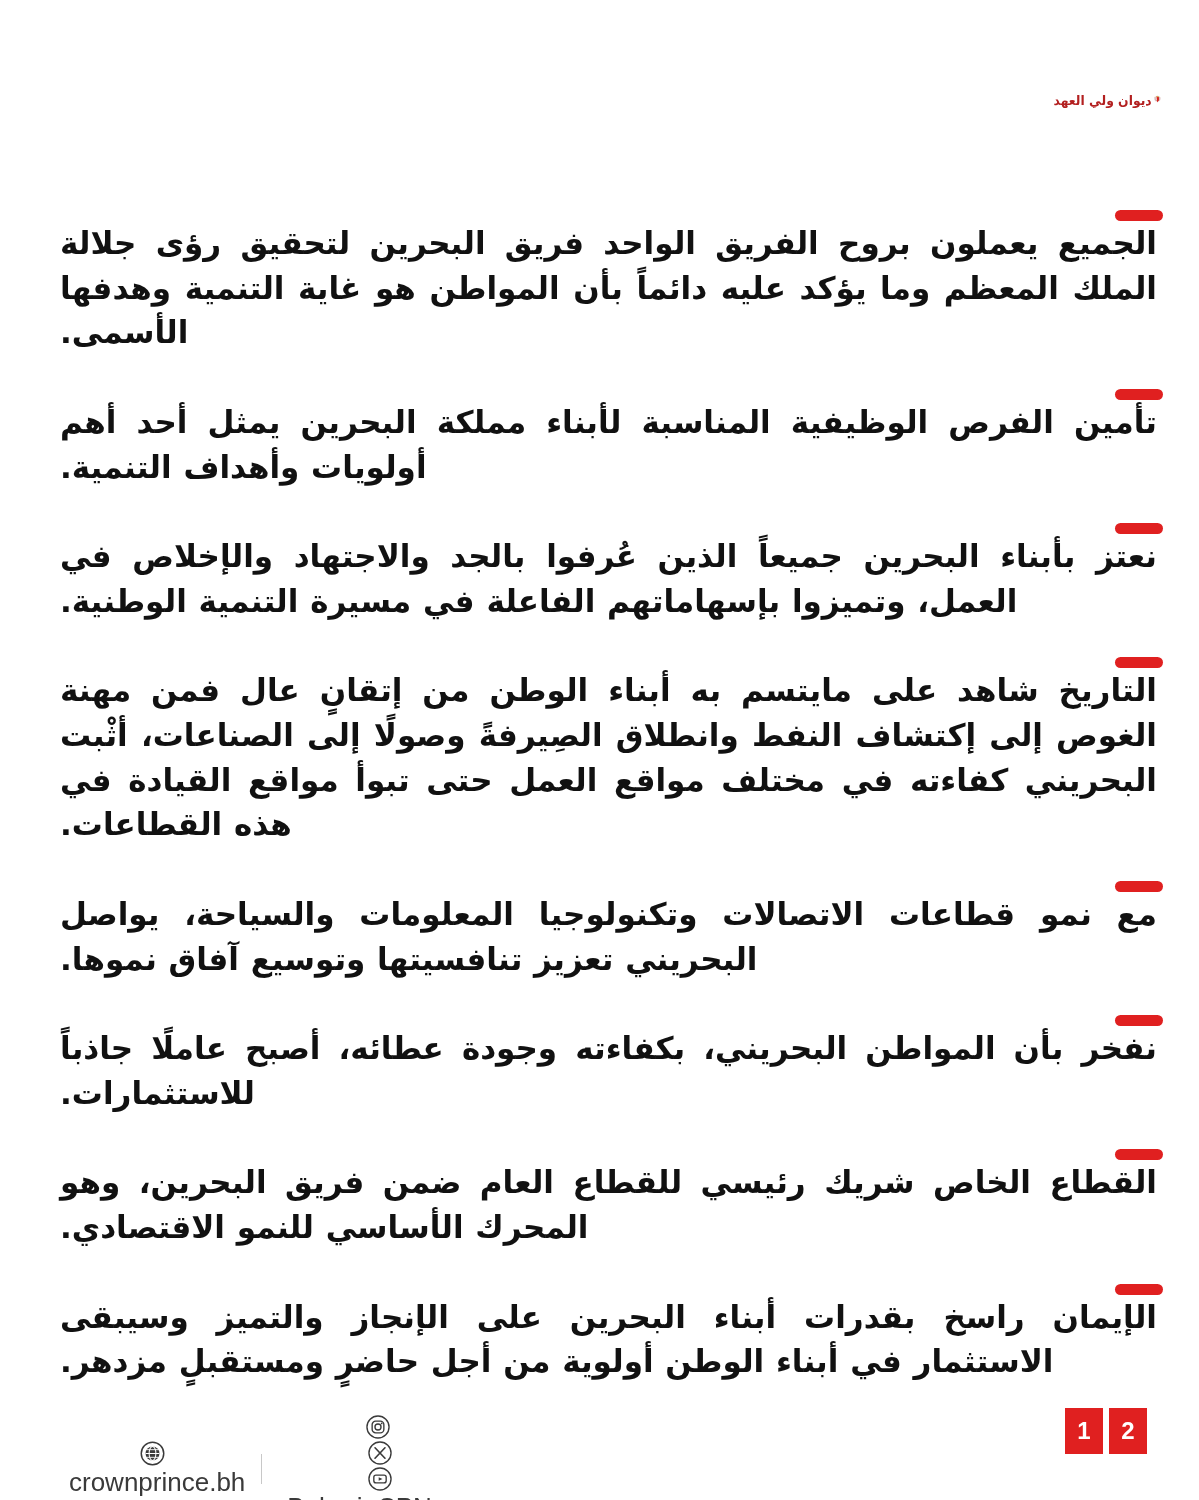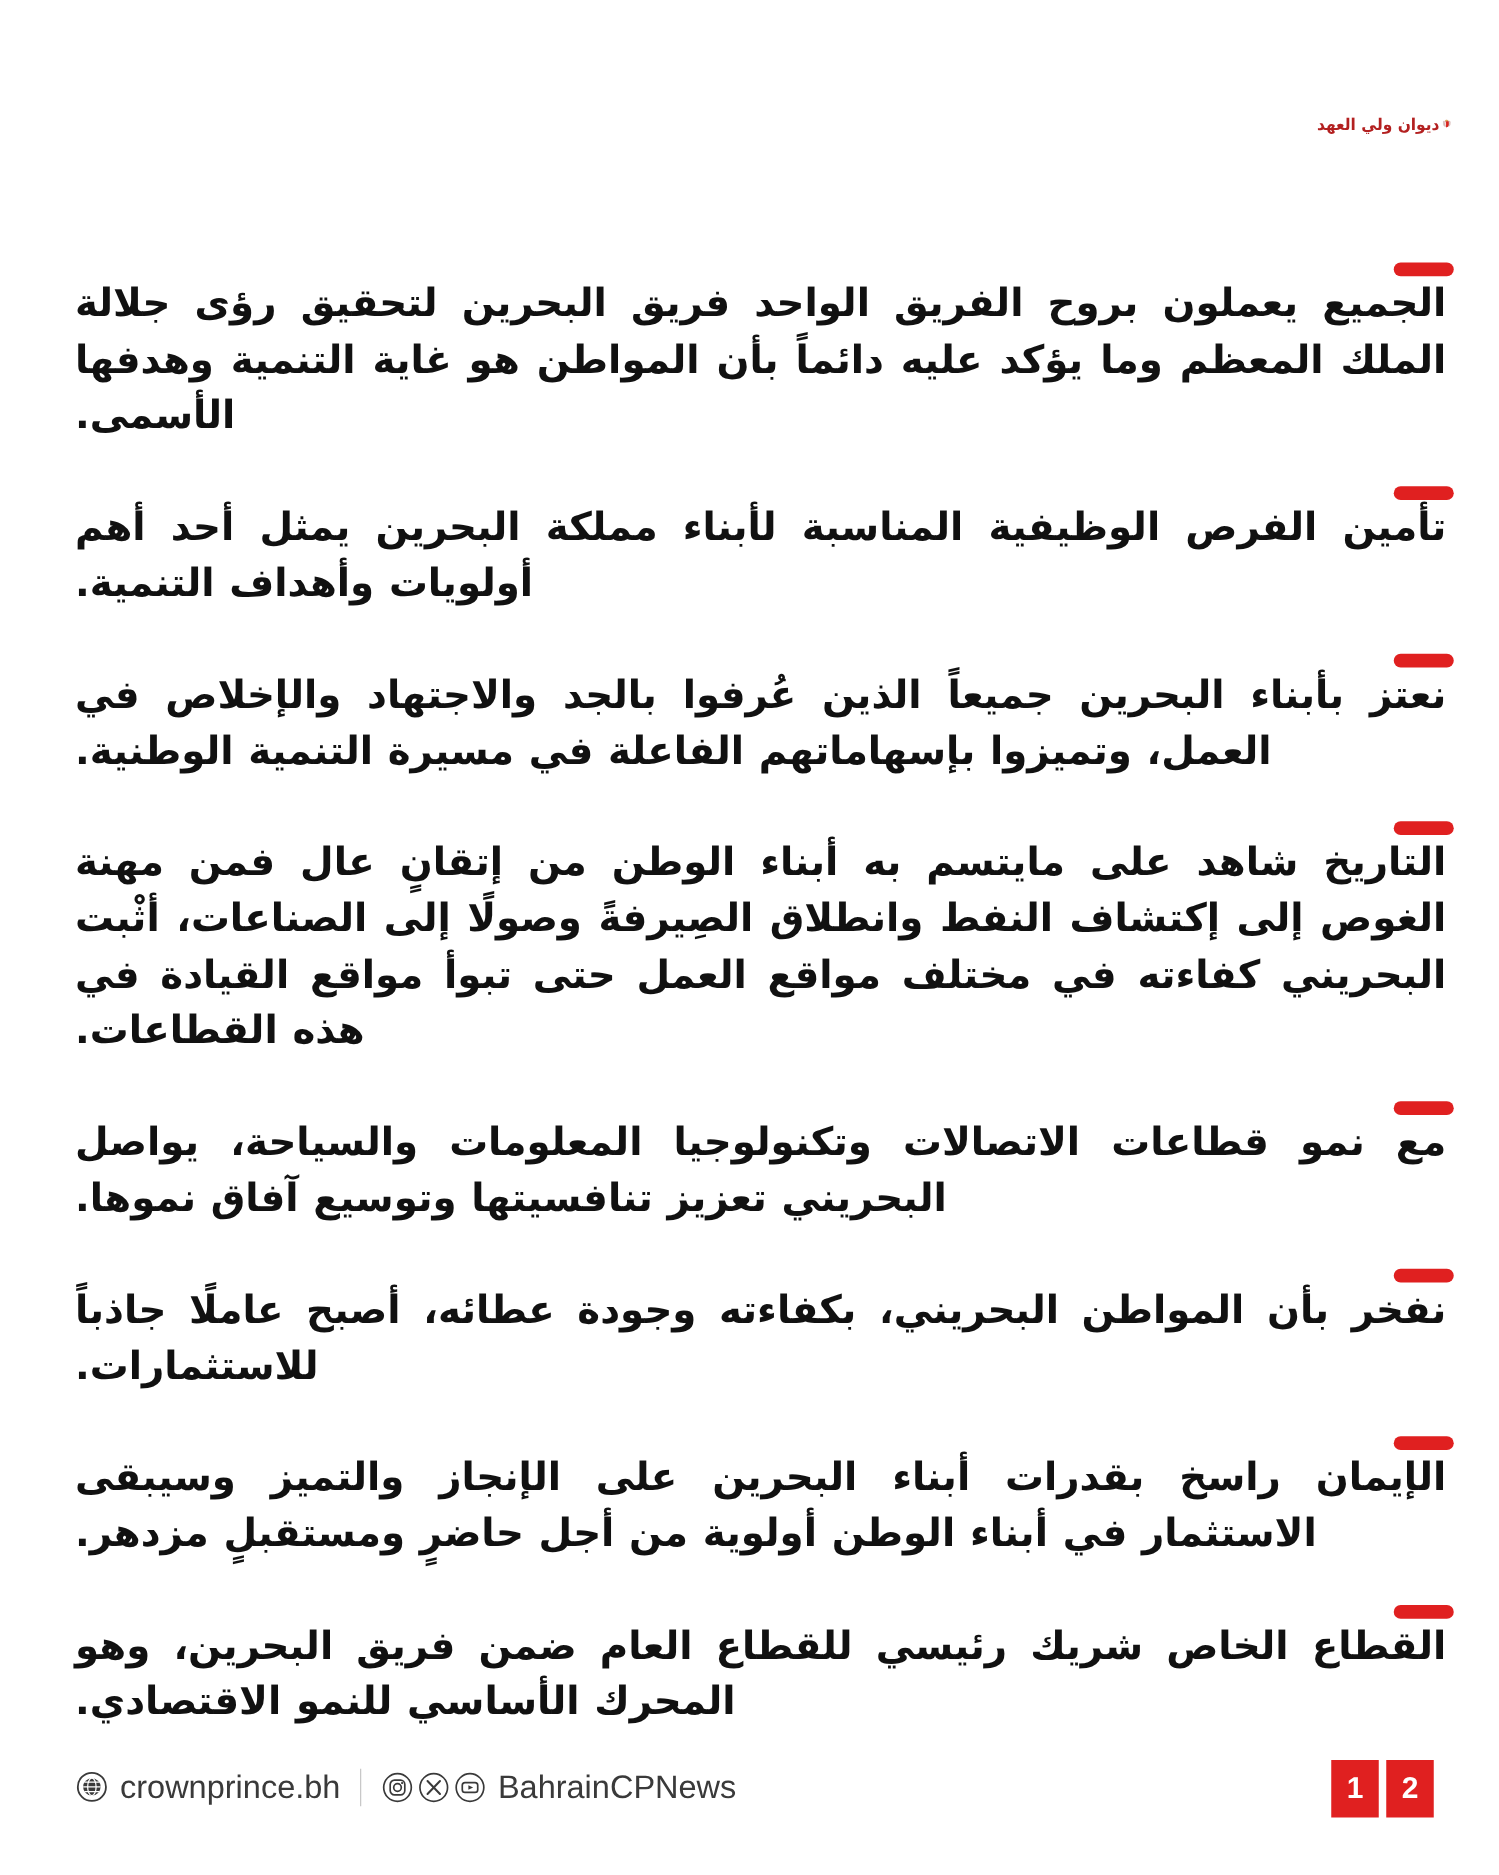--- a/index.html
+++ b/index.html
@@ -114,21 +114,21 @@
     display: flex;
     flex-direction: row;
     align-items: center;
     direction: ltr;
     color: #3a3a3a;
     font-size: 26px;
     font-family: "Liberation Sans", sans-serif;
   }
   .site-group, .social-group {
     display: flex;
-    flex-direction: row;
+    flex-direction: column;
     align-items: center;
   }
   .site-group .label { margin-left: 9px; }
   .social-group .label { margin-left: 9px; text-align: right; }
   .footer-sep {
     width: 1px;
     height: 30px;
     background: #c8c8c8;
     margin: 0 16px;
   }
@@ -222,26 +222,26 @@
     <div class="bullet-text">مع نمو قطاعات الاتصالات وتكنولوجيا المعلومات والسياحة، يواصل البحريني تعزيز تنافسيتها وتوسيع آفاق نموها.</div>
   </div>
 
   <div class="bullet-item">
     <span class="bullet-dash"></span>
     <div class="bullet-text">نفخر بأن المواطن البحريني، بكفاءته وجودة عطائه، أصبح عاملًا جاذباً للاستثمارات.</div>
   </div>
 
   <div class="bullet-item">
     <span class="bullet-dash"></span>
+    <div class="bullet-text">القطاع الخاص شريك رئيسي للقطاع العام ضمن فريق البحرين، وهو المحرك الأساسي للنمو الاقتصادي.</div>
+  </div>
+
+  <div class="bullet-item">
+    <span class="bullet-dash"></span>
     <div class="bullet-text">الإيمان راسخ بقدرات أبناء البحرين على الإنجاز والتميز وسيبقى الاستثمار في أبناء الوطن أولوية من أجل حاضرٍ ومستقبلٍ مزدهر.</div>
-  </div>
-
-  <div class="bullet-item">
-    <span class="bullet-dash"></span>
-    <div class="bullet-text">القطاع الخاص شريك رئيسي للقطاع العام ضمن فريق البحرين، وهو المحرك الأساسي للنمو الاقتصادي.</div>
   </div>
 
 </div>
 
 <div class="footer">
 
   <div class="footer-left">
 
     <div class="site-group">
       <span class="ic">

